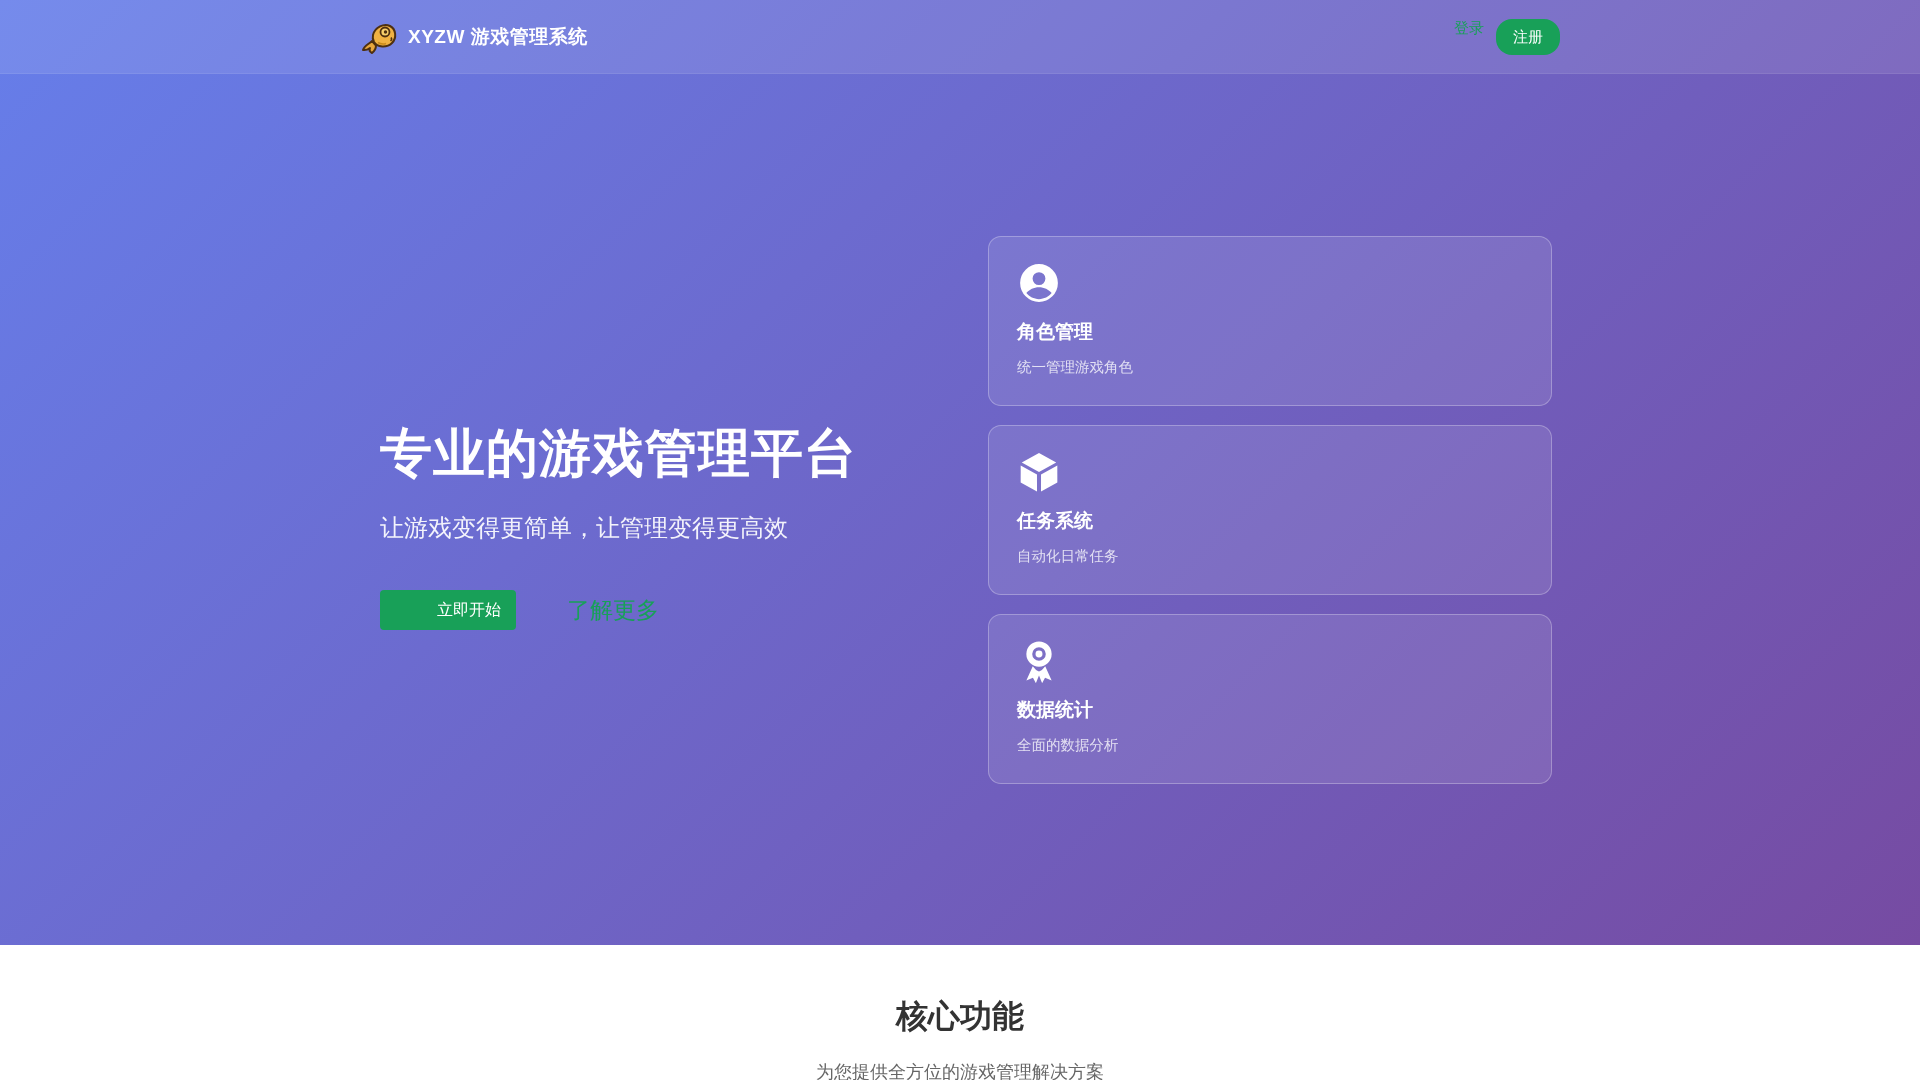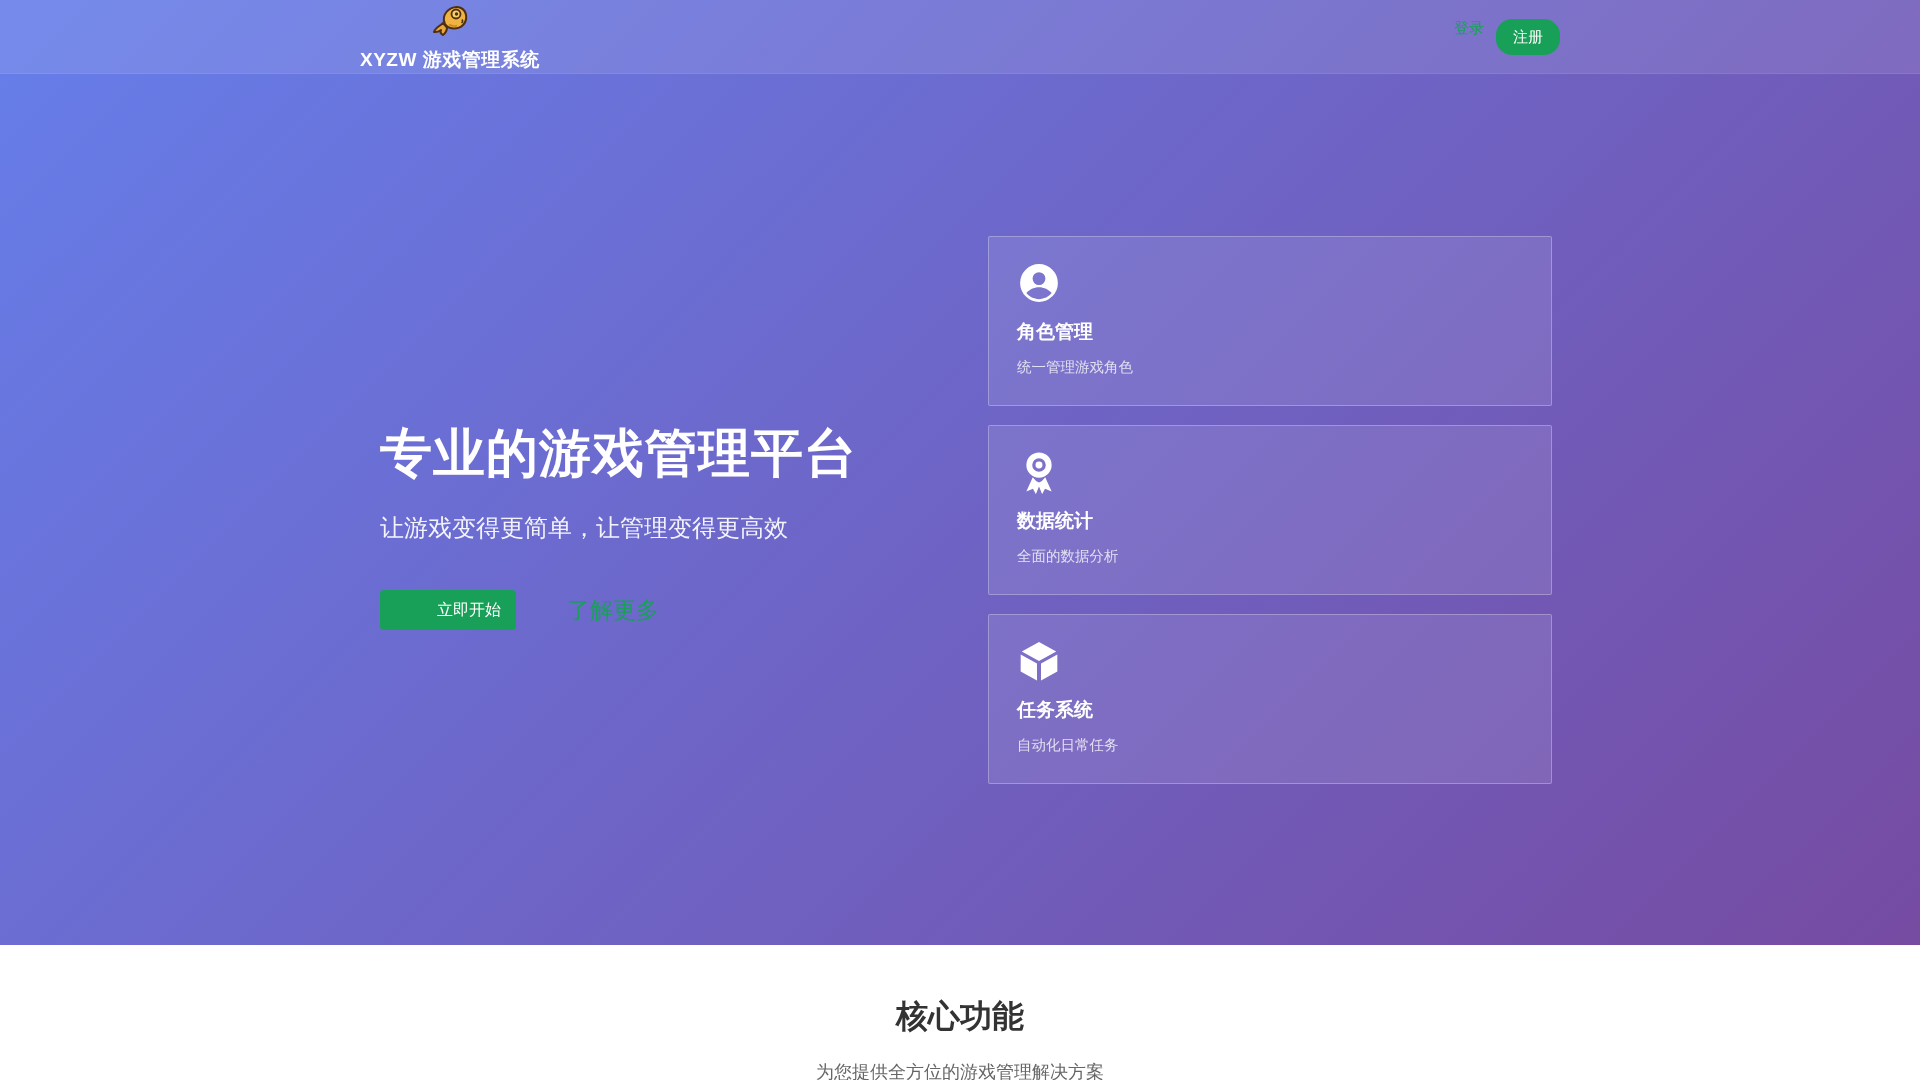--- a/index.html
+++ b/index.html
@@ -17,21 +17,21 @@
 
   
   .app-header {
     height: 74px;
     background: var(--header-overlay, rgba(255,255,255,0.1));
     border-bottom: 1px solid rgba(255,255,255,0.08);
   }
   .header-inner {
     display: flex; align-items: center; justify-content: space-between; height: 74px;
   }
-  .brand { display: flex; align-items: center; gap: 10px; cursor: pointer; flex-direction: column; }
+  .brand { display: flex; align-items: center; gap: 10px; cursor: pointer; }
   .brand-title { color: #ffffff; font-size: 19px; font-weight: bold; letter-spacing: 0.5px; }
   .nav-actions { display: flex; align-items: flex-start; gap: 12px; }
   .login-link {
     color: var(--accent, #18a058); font-size: 15px; cursor: pointer; background: none; border: none;
     font-family: inherit; padding: 0;
   }
   .register-btn {
     background: var(--accent, #18a058); color: #ffffff; border: none; cursor: pointer;
     font-size: 15px; font-family: inherit; padding: 0 17px; height: 36px; border-radius: 16px;
   }
@@ -53,21 +53,21 @@
     background: var(--accent, #18a058); color: #ffffff; font-size: 16px; font-family: inherit; padding-left: 48px;
   }
   .secondary-link {
     color: var(--accent, #18a058); font-size: 23px; cursor: pointer; background: none; border: none;
     font-family: inherit; padding: 0;
   }
 
   
   .hero-cards { width: 564px; margin-right: 8px; display: flex; flex-direction: column; gap: 19px; }
   .card {
-    height: 170px; border-radius: 2px; padding: 24px 28px;
+    height: 170px; border-radius: 13px; padding: 24px 28px;
     background: rgba(255,255,255,0.10);
     border: 1px solid rgba(255,255,255,0.28);
   }
   .card-icon { display: block; width: 44px; height: 44px; }
   .card-title { margin: 14px 0 0; color: #ffffff; font-size: 19px; font-weight: bold; }
   .card-desc { margin: 13px 0 0; color: rgba(255,255,255,0.78); font-size: 14.5px; }
 
   
   .features { background: #ffffff; text-align: center; padding-top: 50px; }
   .features-title { margin: 0; color: var(--features-title, #333333); font-size: 32px; font-weight: bold; }
@@ -120,40 +120,40 @@
             <svg width="44" height="44" viewBox="0 0 24 24">
               <path fill="#ffffff" fill-rule="evenodd" d="M12 1.7a10.3 10.3 0 1 0 0 20.6 10.3 10.3 0 0 0 0-20.6zm0 4.4a3.5 3.5 0 1 1 0 7 3.5 3.5 0 0 1 0-7zm0 14.7c-2.8 0-5.3-1.3-6.9-3.3 1.6-2 4.1-3.2 6.9-3.2s5.3 1.2 6.9 3.2c-1.6 2-4.1 3.3-6.9 3.3z"></path>
             </svg>
           </span>
           <h3 class="card-title">角色管理</h3>
           <p class="card-desc">统一管理游戏角色</p>
         </div>
 
         <div class="card">
           <span class="card-icon">
+            <svg width="44" height="44" viewBox="0 0 24 24" fill="#ffffff">
+              <path d="M12 1.6 21.4 6.8 12 12 2.6 6.8Z"></path>
+              <path d="M2 8.5 10.9 13.4 10.9 22.6 2 17.7Z"></path>
+              <path d="M22 8.5 13.1 13.4 13.1 22.6 22 17.7Z"></path>
+            </svg>
+          </span>
+          <h3 class="card-title">任务系统</h3>
+          <p class="card-desc">自动化日常任务</p>
+        </div>
+
+        <div class="card">
+          <span class="card-icon">
             <svg width="44" height="44" viewBox="0 0 24 24">
               <path fill="#ffffff" fill-rule="evenodd" d="M12 1.3a6.9 6.9 0 1 0 0 13.8 6.9 6.9 0 0 0 0-13.8zm0 3.2a3.7 3.7 0 1 1 0 7.4 3.7 3.7 0 0 1 0-7.4zm0 1.8a1.9 1.9 0 1 0 0 3.8 1.9 1.9 0 0 0 0-3.8z"></path>
               <path fill="#ffffff" d="M8.6 14.9 5.1 22.6l3.6-1.5 1.6 3 2.4-5.9a8 8 0 0 1-4.1-3.3z"></path>
               <path fill="#ffffff" d="M15.4 14.9l3.5 7.7-3.6-1.5-1.6 3-2.4-5.9a8 8 0 0 0 4.1-3.3z"></path>
             </svg>
           </span>
           <h3 class="card-title">数据统计</h3>
           <p class="card-desc">全面的数据分析</p>
-        </div>
-
-        <div class="card">
-          <span class="card-icon">
-            <svg width="44" height="44" viewBox="0 0 24 24" fill="#ffffff">
-              <path d="M12 1.6 21.4 6.8 12 12 2.6 6.8Z"></path>
-              <path d="M2 8.5 10.9 13.4 10.9 22.6 2 17.7Z"></path>
-              <path d="M22 8.5 13.1 13.4 13.1 22.6 22 17.7Z"></path>
-            </svg>
-          </span>
-          <h3 class="card-title">任务系统</h3>
-          <p class="card-desc">自动化日常任务</p>
         </div>
 
       </div>
     </div>
   </div>
 </div>
 
 <section class="features">
   <h2 class="features-title">核心功能</h2>
   <p class="features-subtitle">为您提供全方位的游戏管理解决方案</p>

